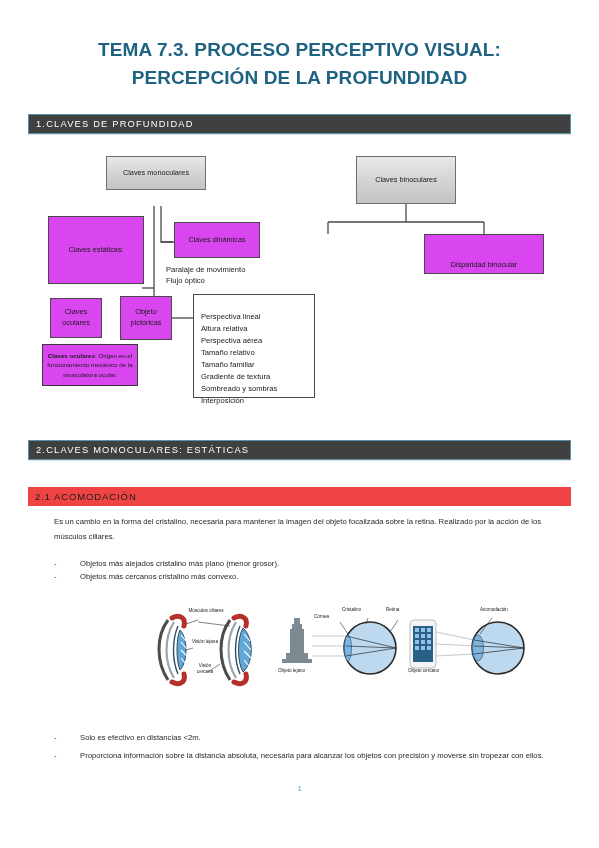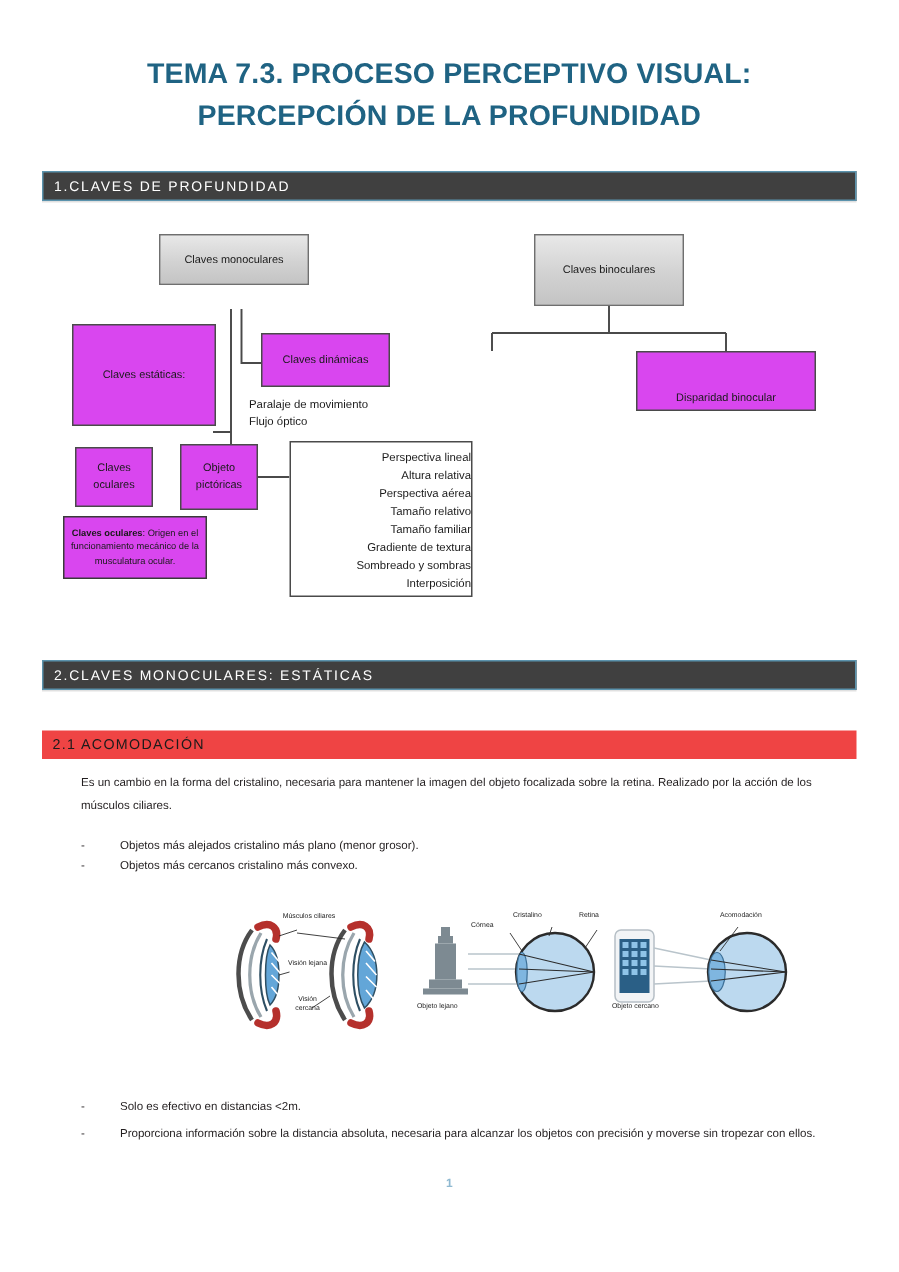--- a/index.html
+++ b/index.html
@@ -102,23 +102,22 @@
   .dbox .nb { font-weight: bold; }
 
   .dlist {
     position: absolute;
     box-sizing: border-box;
     border: 1.4px solid #4a4a4a;
     background: #ffffff;
     font-size: 7.6px;
     line-height: 1.58;
     color: #1a1a1a;
-    padding: 4px 0 4px 7px;
+    padding: 16px 0 4px 7px;
     z-index: 2;
-    text-align: right;
   }
   .dlist div { white-space: nowrap; }
 
   .dlabel {
     position: absolute;
     font-size: 7.6px;
     line-height: 1.5;
     color: #1a1a1a;
     z-index: 2;
     white-space: nowrap;

